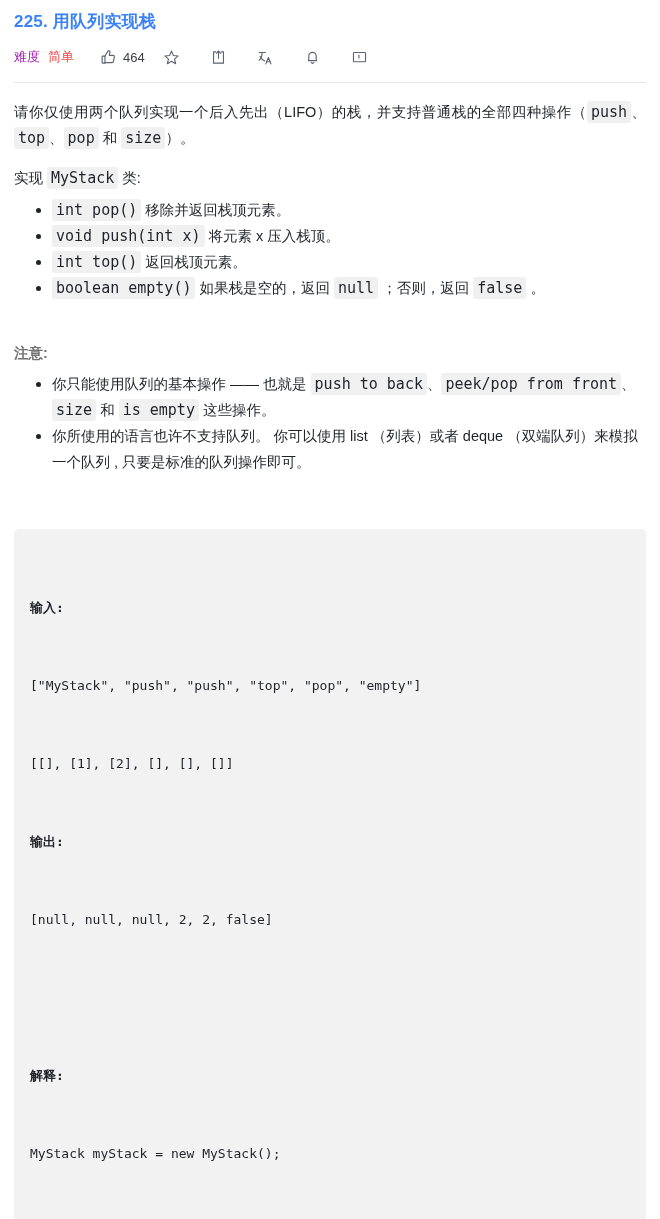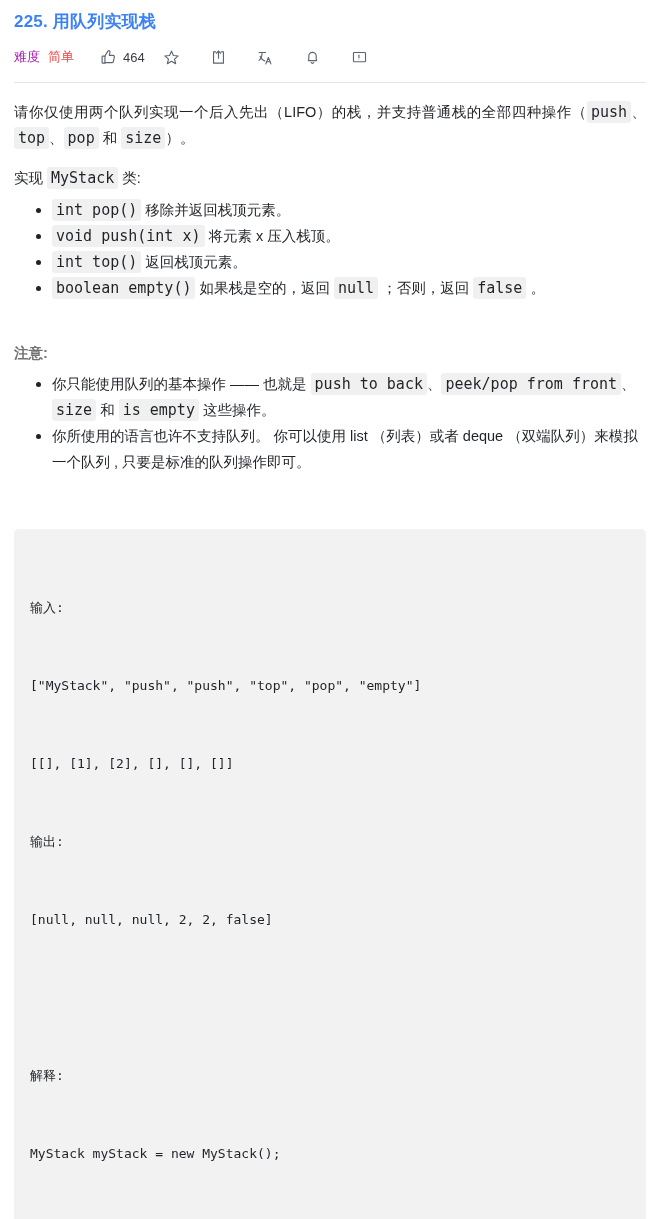--- a/index.html
+++ b/index.html
@@ -133,21 +133,21 @@
     border-radius: 5px;
     padding: 14px 16px 16px 16px;
     margin-top: 14px;
     font-family: "DejaVu Sans Mono", "Liberation Mono", monospace;
     font-size: 13px;
     line-height: 26px;
     color: #1f2328;
     white-space: pre-wrap;
   }
   .block .blk-label {
-    font-weight: normal;
+    font-weight: bold;
     display: block;
   }
   .block .blk-line { display: block; }
   .block .blk-gap { display: block; height: 26px; }
 
   .spacer-lg { height: 40px; }
 </style>
 </head>
 <body>
 

